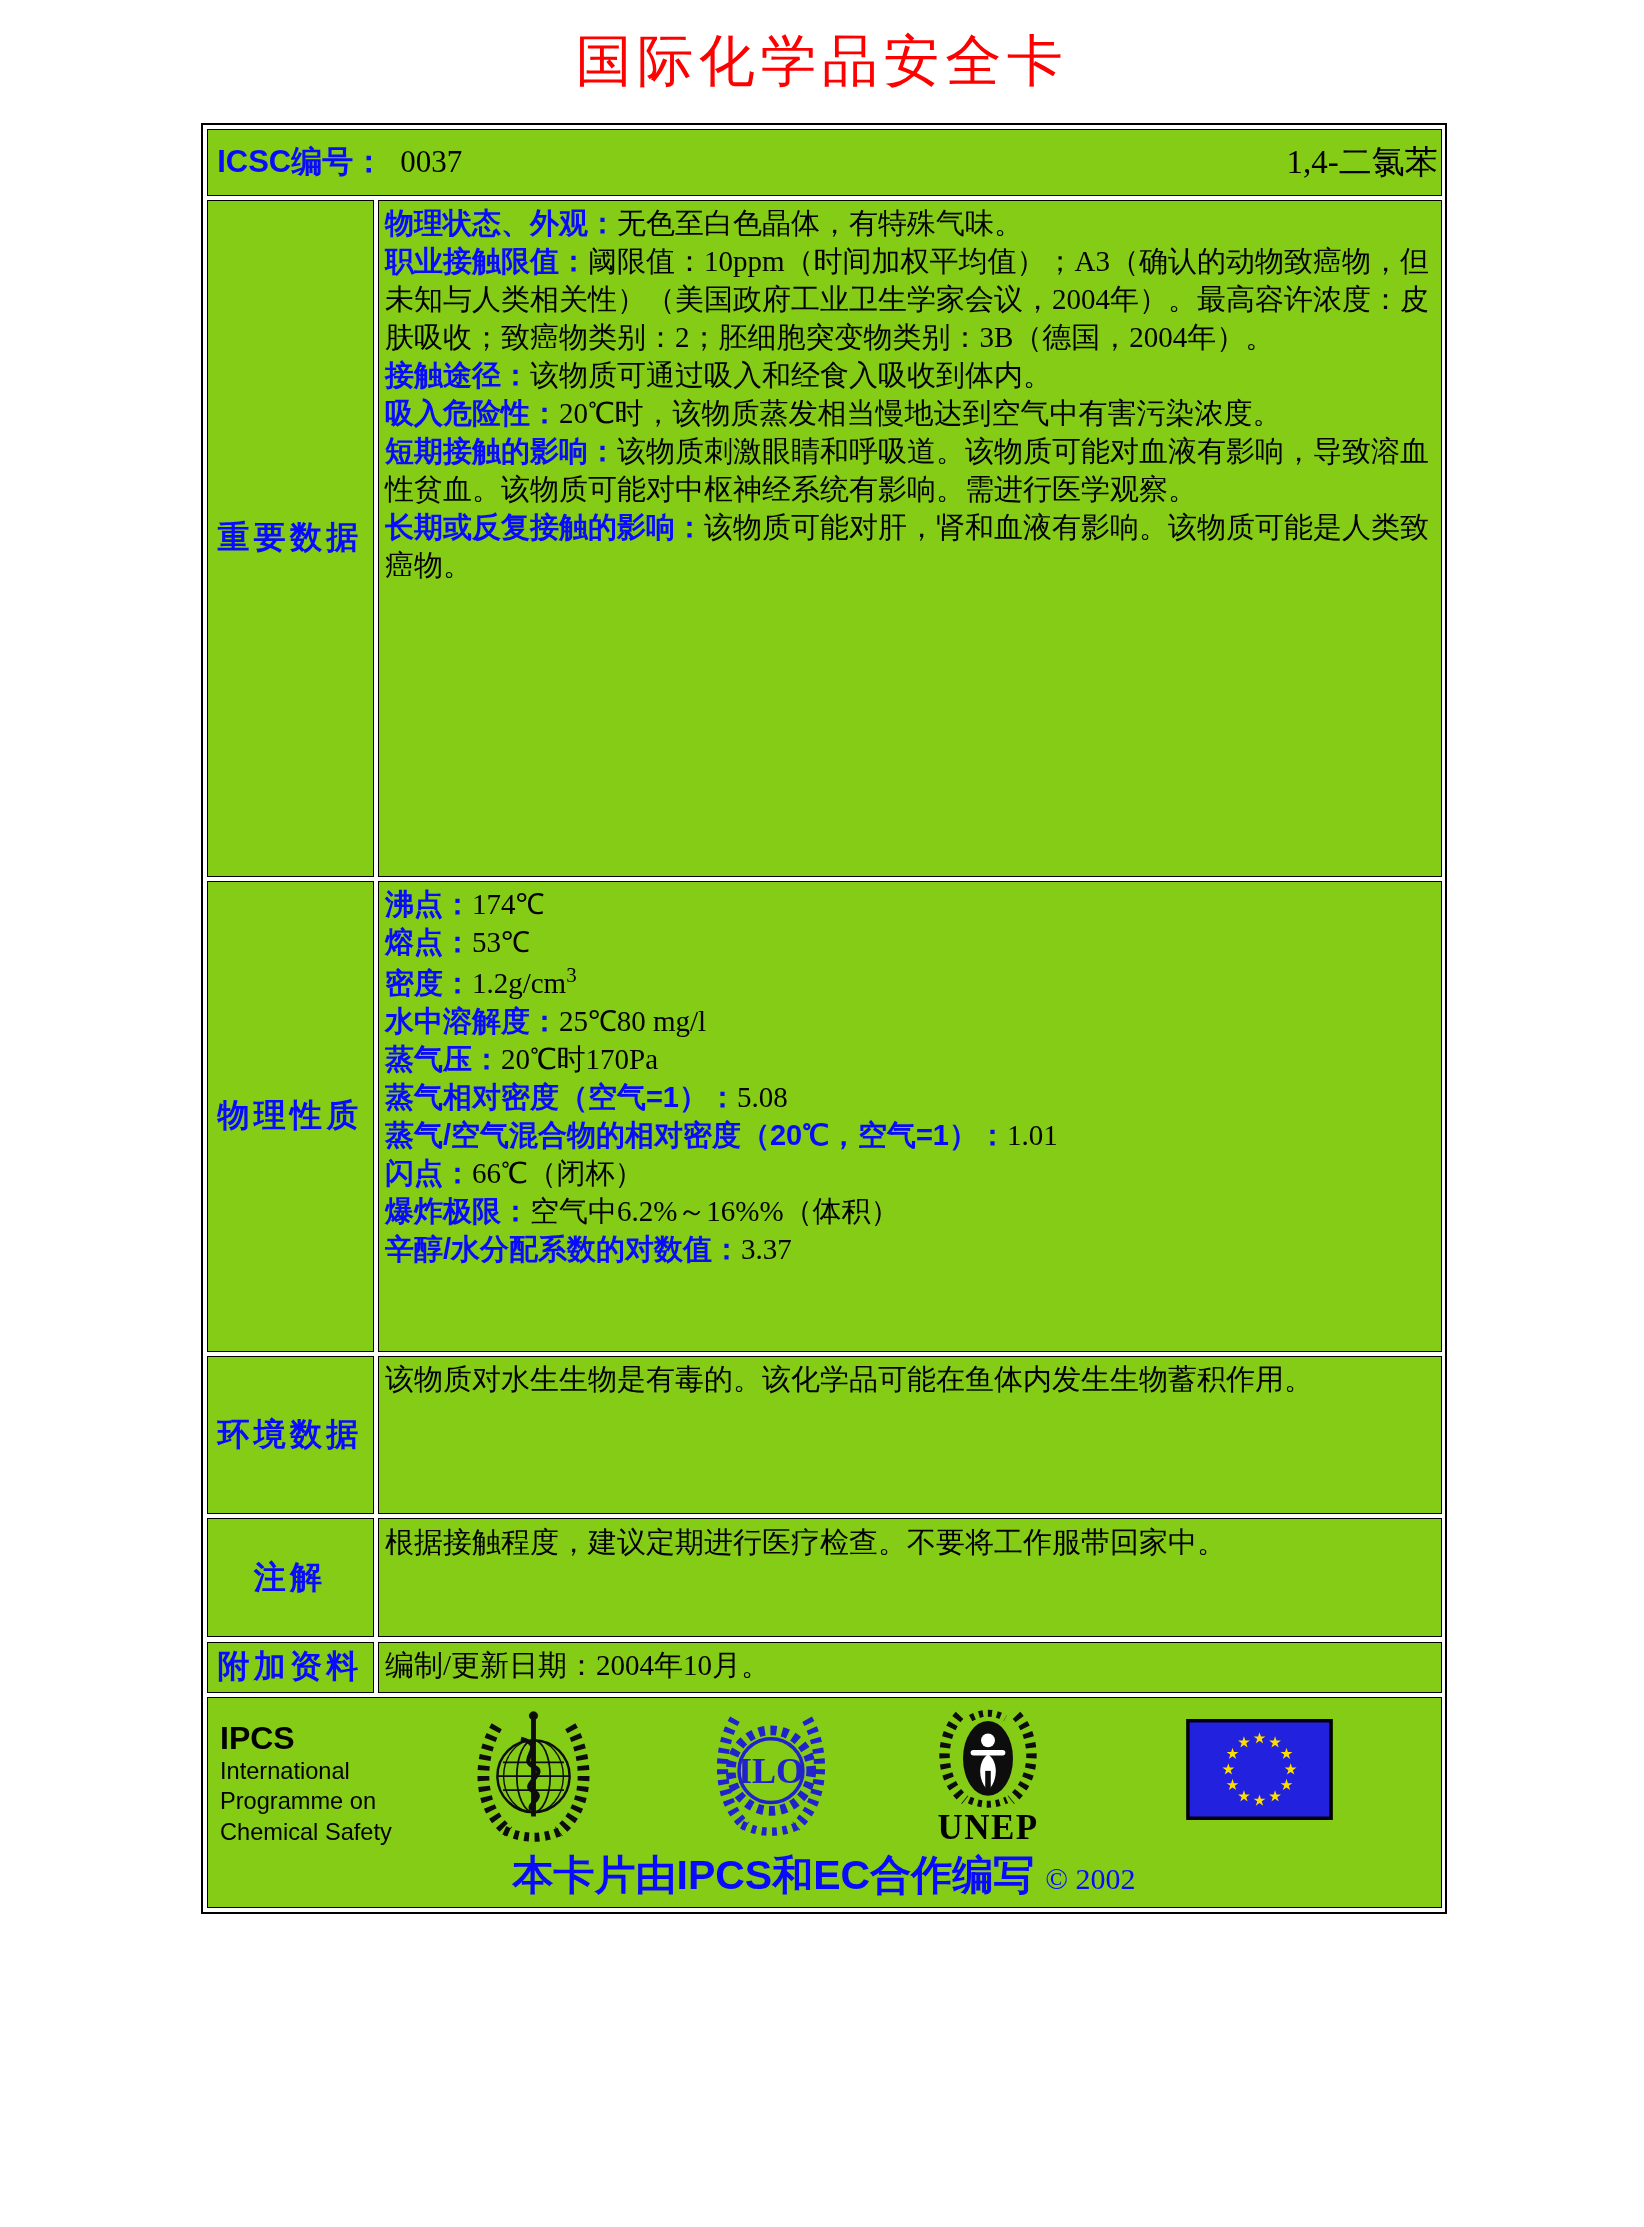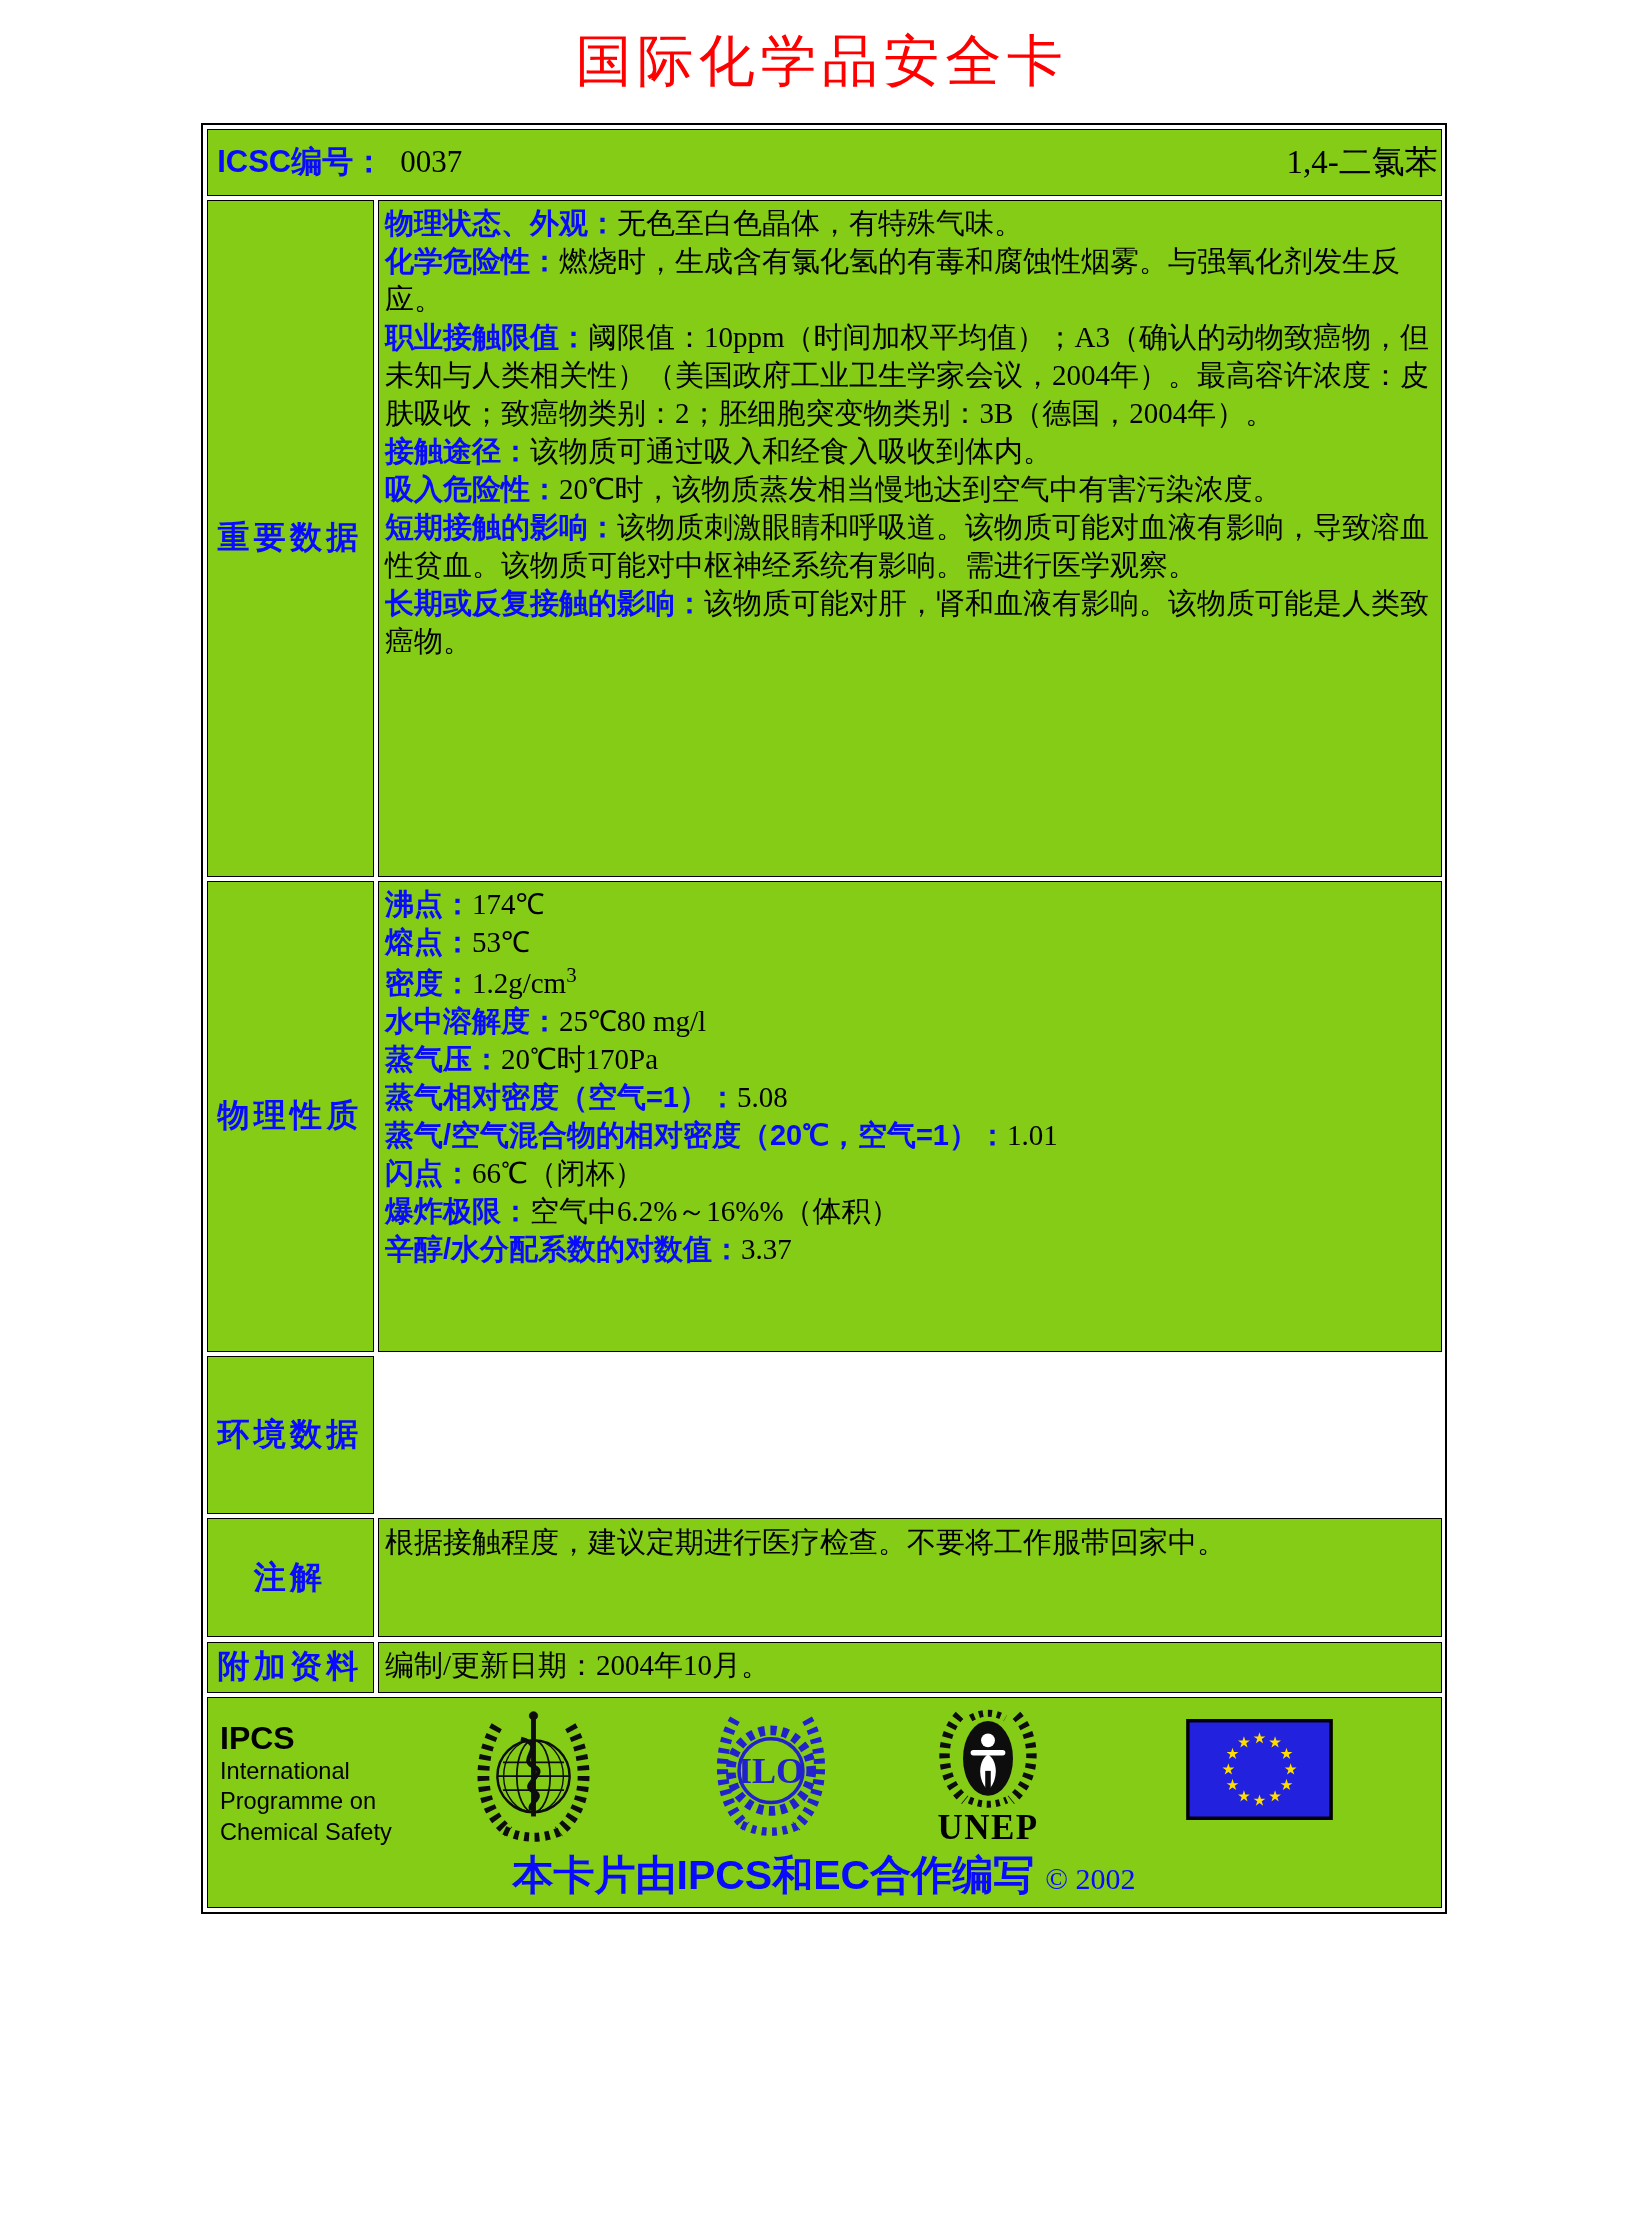--- a/index.html
+++ b/index.html
@@ -72,21 +72,20 @@
       <span class="chem-name">1,4-二氯苯</span>
     </div>
   </div>
 
   <div class="row row-important">
     <div class="cell label-cell">
       <span>重要数据</span>
     </div>
     <div class="cell content-cell">
       <p class="line"><span class="k">物理状态、外观：</span><span>无色至白色晶体，有特殊气味。</span></p>
-      <p class="line"><span class="k">化学危险性：</span><span>燃烧时，生成含有氯化氢的有毒和腐蚀性烟雾。与强氧化剂发生反应。</span></p>
       <p class="line"><span class="k">职业接触限值：</span><span>阈限值：10ppm（时间加权平均值）；A3（确认的动物致癌物，但未知与人类相关性）（美国政府工业卫生学家会议，2004年）。最高容许浓度：皮肤吸收；致癌物类别：2；胚细胞突变物类别：3B（德国，2004年）。</span></p>
       <p class="line"><span class="k">接触途径：</span><span>该物质可通过吸入和经食入吸收到体内。</span></p>
       <p class="line"><span class="k">吸入危险性：</span><span>20℃时，该物质蒸发相当慢地达到空气中有害污染浓度。</span></p>
       <p class="line"><span class="k">短期接触的影响：</span><span>该物质刺激眼睛和呼吸道。该物质可能对血液有影响，导致溶血性贫血。该物质可能对中枢神经系统有影响。需进行医学观察。</span></p>
       <p class="line"><span class="k">长期或反复接触的影响：</span><span>该物质可能对肝，肾和血液有影响。该物质可能是人类致癌物。</span></p>
     </div>
   </div>
 
   <div class="row row-physical">
     <div class="cell label-cell">
@@ -102,20 +101,23 @@
       <p class="line"><span class="k">蒸气/空气混合物的相对密度（20℃，空气=1）：</span><span>1.01</span></p>
       <p class="line"><span class="k">闪点：</span><span>66℃（闭杯）</span></p>
       <p class="line"><span class="k">爆炸极限：</span><span>空气中6.2%～16%%（体积）</span></p>
       <p class="line"><span class="k">辛醇/水分配系数的对数值：</span><span>3.37</span></p>
     </div>
   </div>
 
   <div class="row row-env">
     <div class="cell label-cell">
       <span>环境数据</span>
+    </div>
+    <div class="cell content-cell">
+      <p class="line">该物质对水生生物是有毒的。该化学品可能在鱼体内发生生物蓄积作用。</p>
     </div>
   </div>
 
   <div class="row row-notes">
     <div class="cell label-cell">
       <span>注解</span>
     </div>
     <div class="cell content-cell">
       <p class="line">根据接触程度，建议定期进行医疗检查。不要将工作服带回家中。</p>
     </div>

